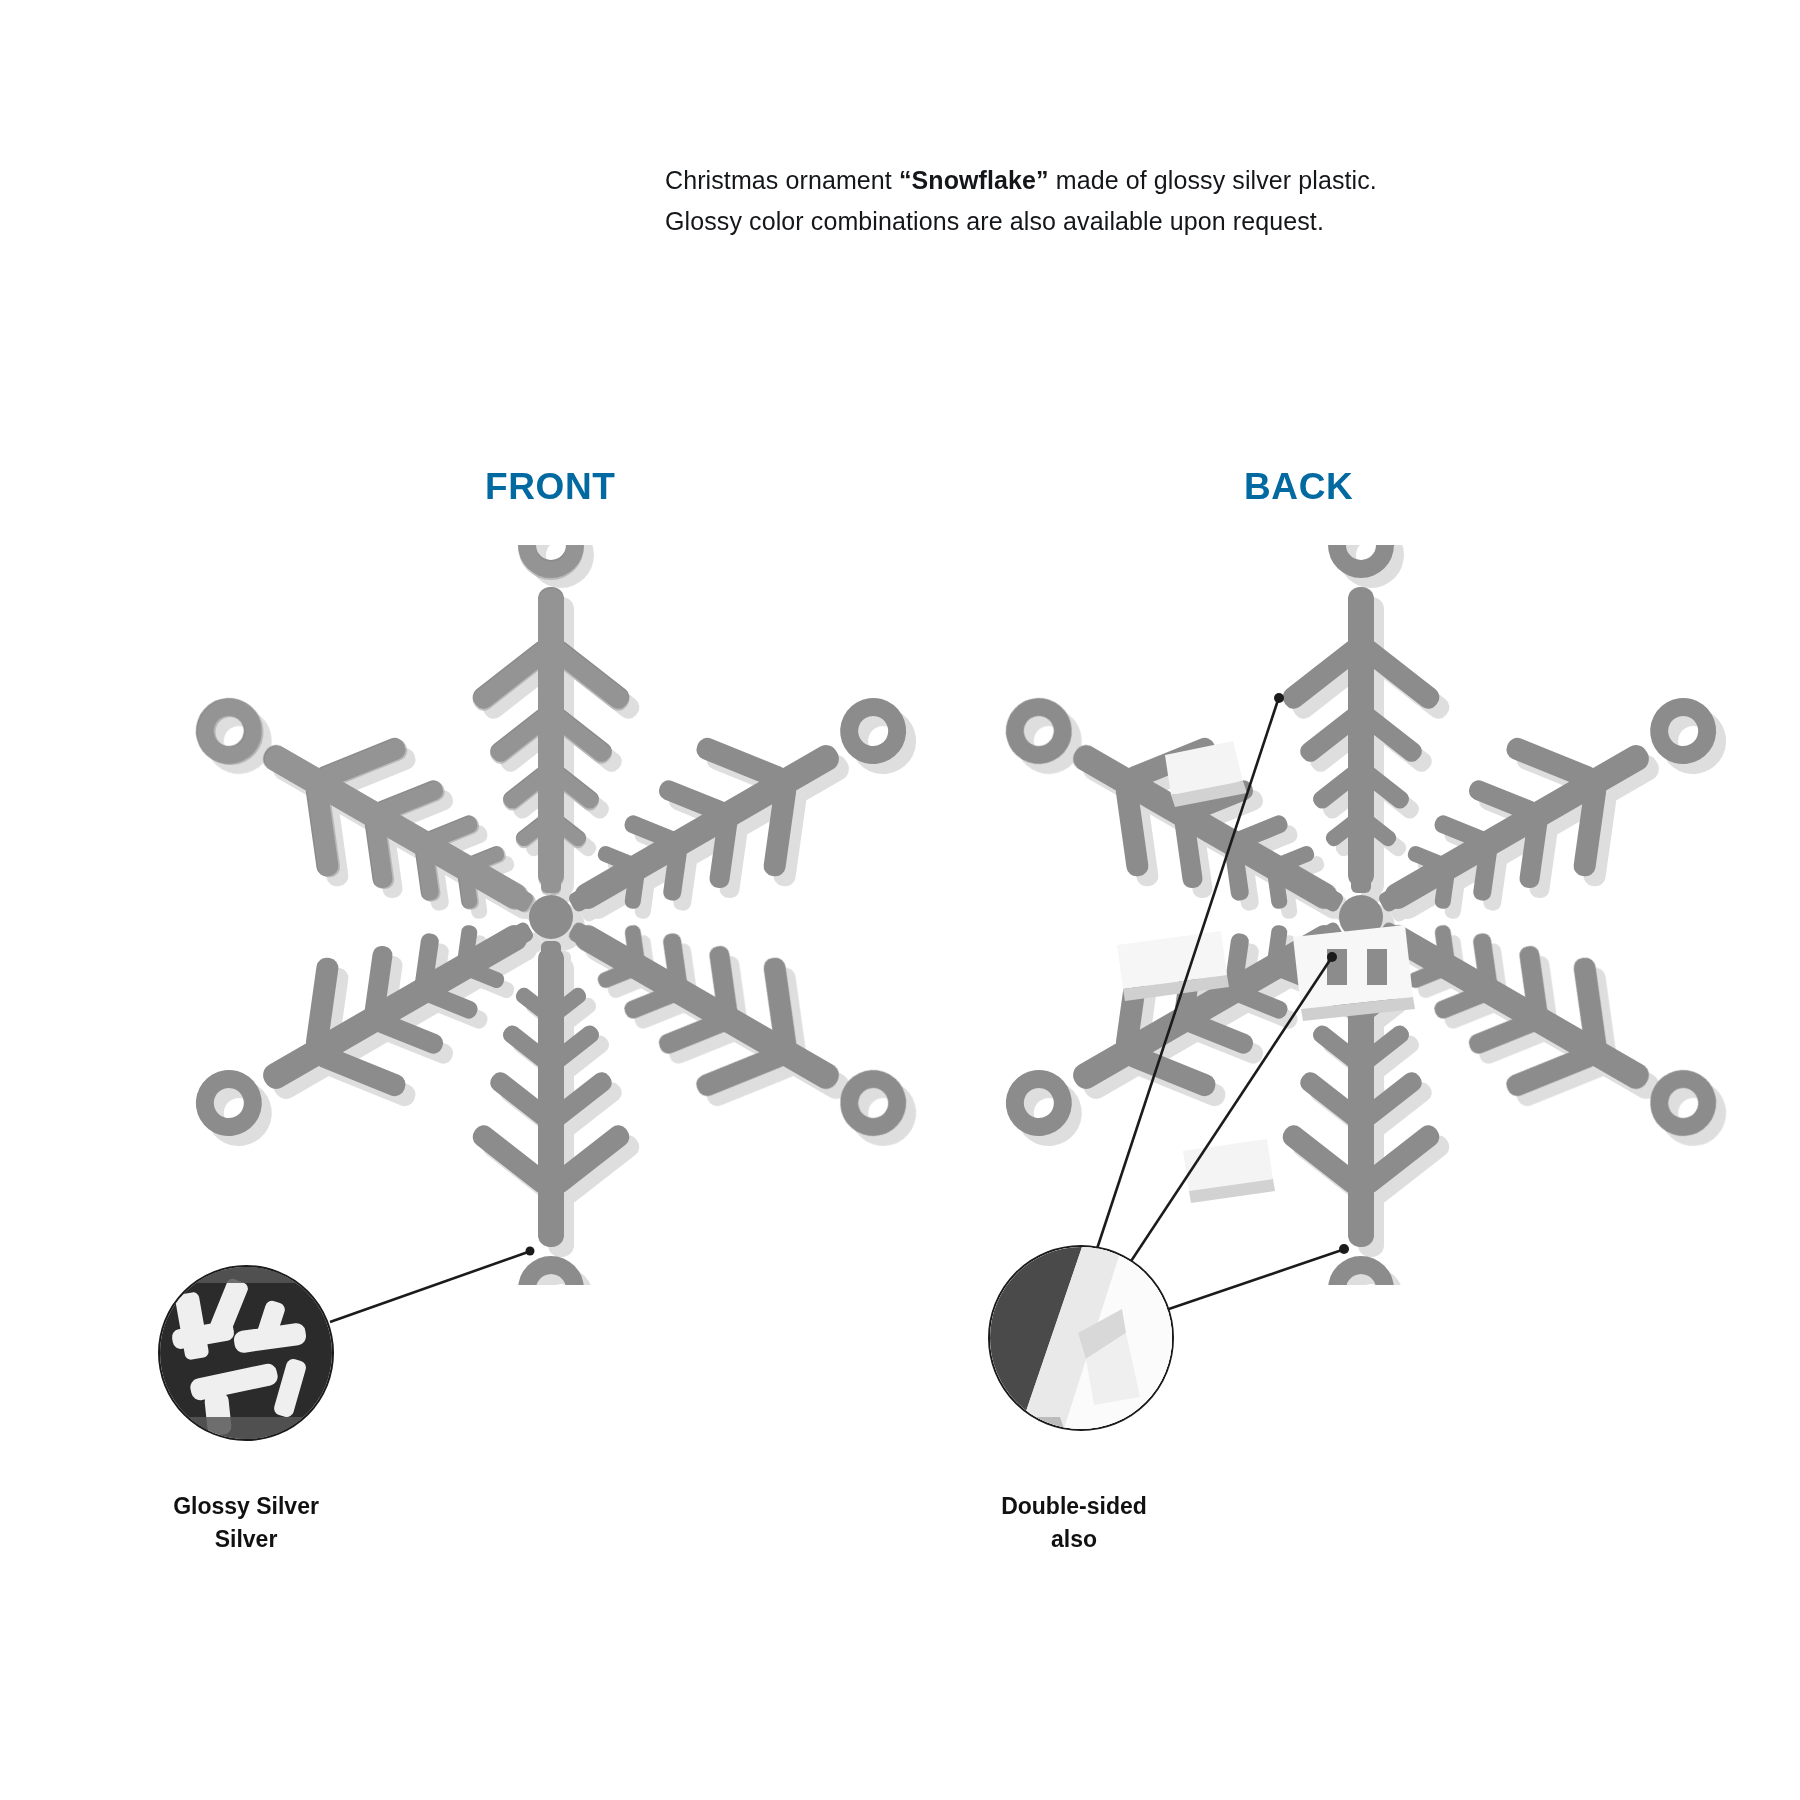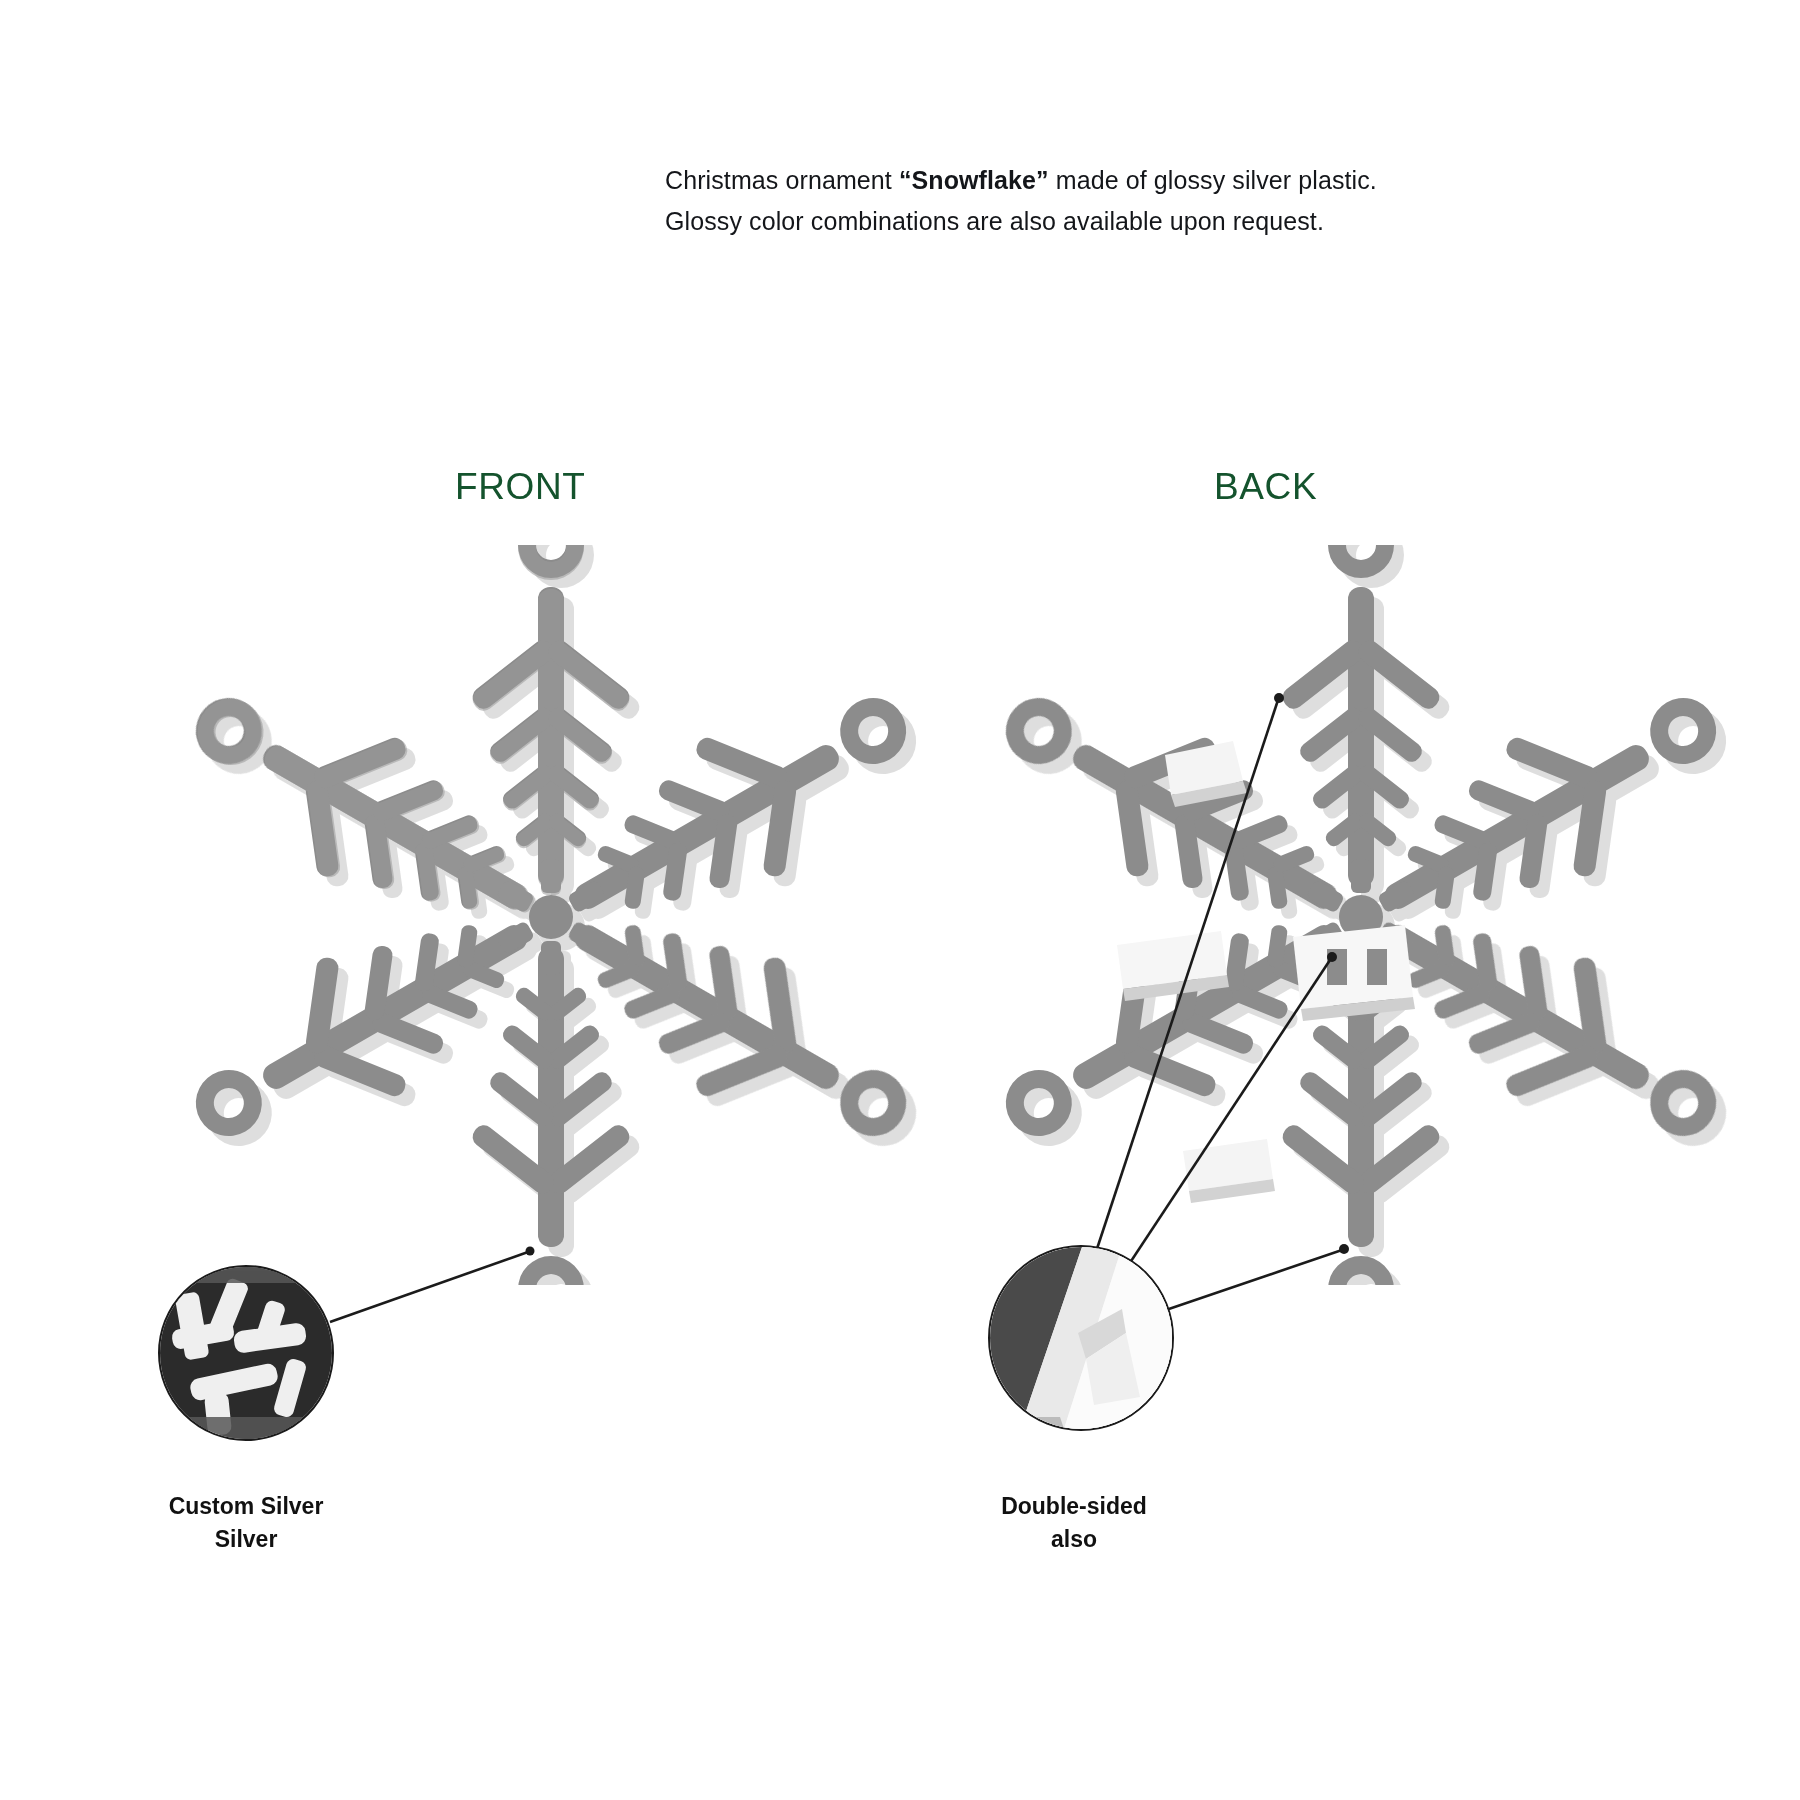--- a/index.html
+++ b/index.html
@@ -27,23 +27,24 @@
     color: #14161a;
     letter-spacing: 0.1px;
   }
   #description .line { white-space: nowrap; }
   #description .bold { font-weight: 700; }
 
   
   .view-label {
     position: absolute;
     font-size: 37px;
-    font-weight: 400;
+    font-weight: 700;
     letter-spacing: 0.6px;
-    color: #14532d;
+    color: #0369a1;
+    margin-left: 30px;
   }
   #label-front { left: 455px; top: 466px; }
   #label-back  { left: 1214px; top: 466px; }
 
   
   .panel {
     position: absolute;
     top: 545px;
     width: 780px;
     height: 740px;
@@ -276,20 +277,20 @@
     <path d="M0,0 L92,0 L30,182 L0,182 Z" fill="#4a4a4a"></path>
     <path d="M92,0 L132,0 L74,182 L30,182 Z" fill="#e9e9e9"></path>
     <path d="M132,0 L182,0 L182,182 L74,182 Z" fill="#fbfbfb"></path>
     <path d="M88,86 L132,62 L136,86 L96,112 Z" fill="#d8d8d8"></path>
     <path d="M96,112 L136,86 L150,150 L104,158 Z" fill="#efefef"></path>
     <path d="M30,182 L74,182 L70,170 L34,170 Z" fill="#8f8f8f" opacity="0.5"></path>
   </svg>
 </div>
 
 <div class="callout-caption" id="caption-front">
-  <div>Custom Silver</div>
+  <div>Glossy Silver</div>
   <div>Silver</div>
 </div>
 
 <div class="callout-caption" id="caption-back">
   <div>Double-sided</div>
   <div>also</div>
 </div>
 
 </body></html>

